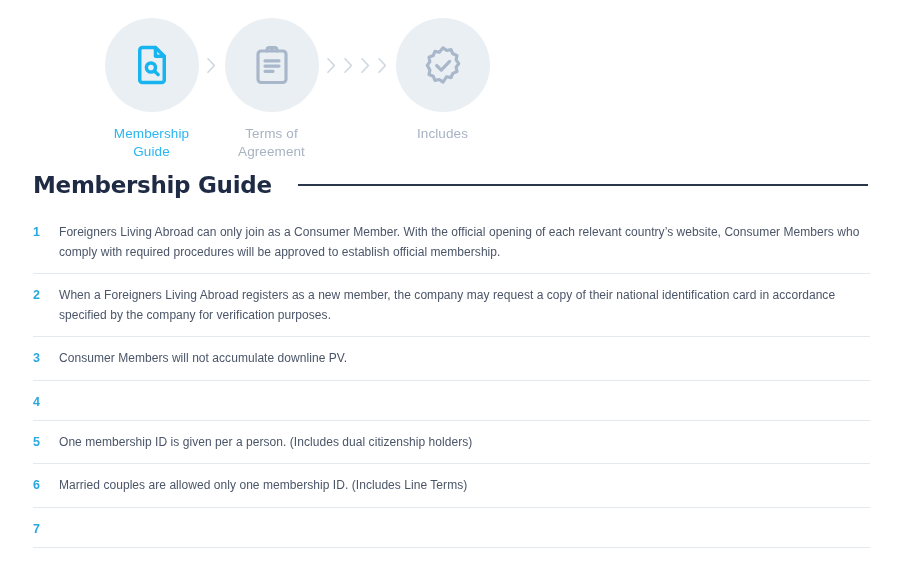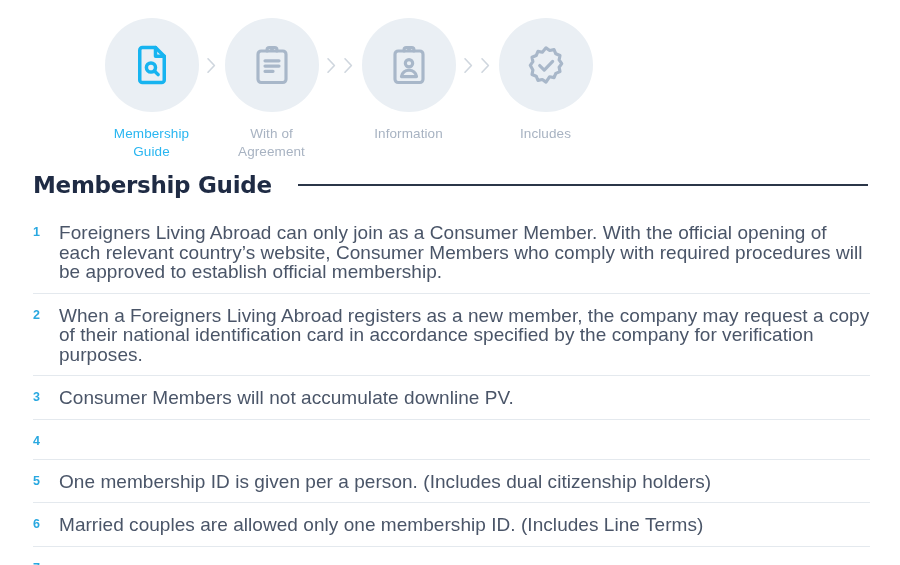--- a/index.html
+++ b/index.html
@@ -107,21 +107,21 @@
   .guide-num {
     flex: 0 0 auto;
     width: 26px;
     font-size: 12.5px;
     font-weight: bold;
     color: #29a8e0;
     padding-top: 2px;
   }
   .guide-text {
     flex: 1 1 auto;
-    font-size: 19px;
+    font-size: 12px;
     line-height: 19.5px;
     color: #4a5568;
     letter-spacing: 0.05px;
   }
 </style>
 </head>
 <body>
 
 <div id="stepper">
 
@@ -149,50 +149,36 @@
     <div class="step-circle">
       <span>
         <svg width="42" height="42" viewBox="0 0 24 24" fill="none" stroke="#a8b7c9" stroke-width="1.8" stroke-linecap="round" stroke-linejoin="round">
           <rect x="4" y="4" width="16" height="18" rx="1.8"></rect>
           <path d="M9.2 4V3.2A1.2 1.2 0 0 1 10.4 2h3.2a1.2 1.2 0 0 1 1.2 1.2V4"></path>
           <circle cx="12" cy="3.2" r="1.1" fill="#a8b7c9" stroke="none"></circle>
           <path d="M8 9.6h8M8 12.6h8M8 15.6h4.6"></path>
         </svg>
       </span>
     </div>
-    <div class="step-label">With of Agreement</div>
-  </div>
-
-  <div class="step-sep">
-    <svg width="11" height="17" viewBox="0 0 11 17" fill="none" stroke="#cfd6de" stroke-width="1.6" stroke-linecap="round" stroke-linejoin="round">
-        <path d="M2 1.8l6.4 6.7L2 15.2"></path>
-      </svg>
-  </div>
-
-
-  <div class="step-sep">
-    <svg width="11" height="17" viewBox="0 0 11 17" fill="none" stroke="#cfd6de" stroke-width="1.6" stroke-linecap="round" stroke-linejoin="round">
-        <path d="M2 1.8l6.4 6.7L2 15.2"></path>
-      </svg>
-  </div>
-
-  <div class="step">
-    <div class="step-circle">
-      <span>
-        <svg width="42" height="42" viewBox="0 0 24 24" fill="none" stroke="#a8b7c9" stroke-width="1.8" stroke-linecap="round" stroke-linejoin="round">
-          <rect x="4" y="4" width="16" height="18" rx="1.8"></rect>
-          <path d="M9.2 4V3.2A1.2 1.2 0 0 1 10.4 2h3.2a1.2 1.2 0 0 1 1.2 1.2V4"></path>
-          <circle cx="12" cy="3.2" r="1.1" fill="#a8b7c9" stroke="none"></circle>
-          <circle cx="12" cy="11" r="2.1"></circle>
-          <path d="M7.7 18.6c.5-2.4 2.2-3.6 4.3-3.6s3.8 1.2 4.3 3.6z"></path>
-        </svg>
-      </span>
-    </div>
-    <div class="step-label">Information</div>
-  </div>
+    <div class="step-label">Terms of Agreement</div>
+  </div>
+
+  <div class="step-sep">
+    <svg width="11" height="17" viewBox="0 0 11 17" fill="none" stroke="#cfd6de" stroke-width="1.6" stroke-linecap="round" stroke-linejoin="round">
+        <path d="M2 1.8l6.4 6.7L2 15.2"></path>
+      </svg>
+  </div>
+
+
+  <div class="step-sep">
+    <svg width="11" height="17" viewBox="0 0 11 17" fill="none" stroke="#cfd6de" stroke-width="1.6" stroke-linecap="round" stroke-linejoin="round">
+        <path d="M2 1.8l6.4 6.7L2 15.2"></path>
+      </svg>
+  </div>
+
 
   <div class="step-sep">
     <svg width="11" height="17" viewBox="0 0 11 17" fill="none" stroke="#cfd6de" stroke-width="1.6" stroke-linecap="round" stroke-linejoin="round">
         <path d="M2 1.8l6.4 6.7L2 15.2"></path>
       </svg>
   </div>
 
 
   <div class="step-sep">
     <svg width="11" height="17" viewBox="0 0 11 17" fill="none" stroke="#cfd6de" stroke-width="1.6" stroke-linecap="round" stroke-linejoin="round">

